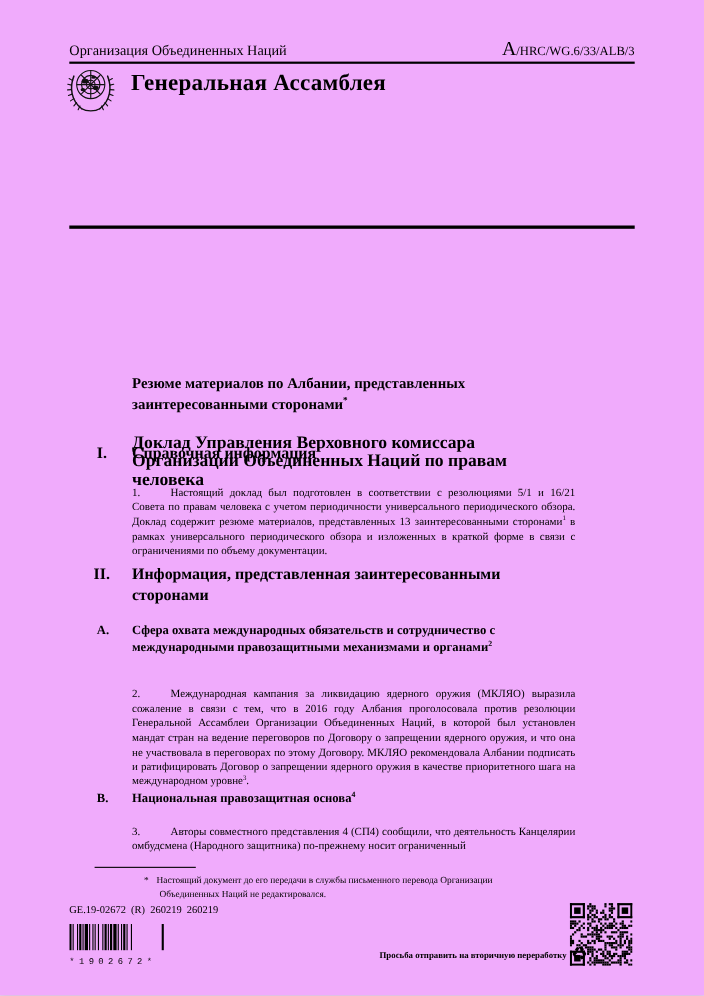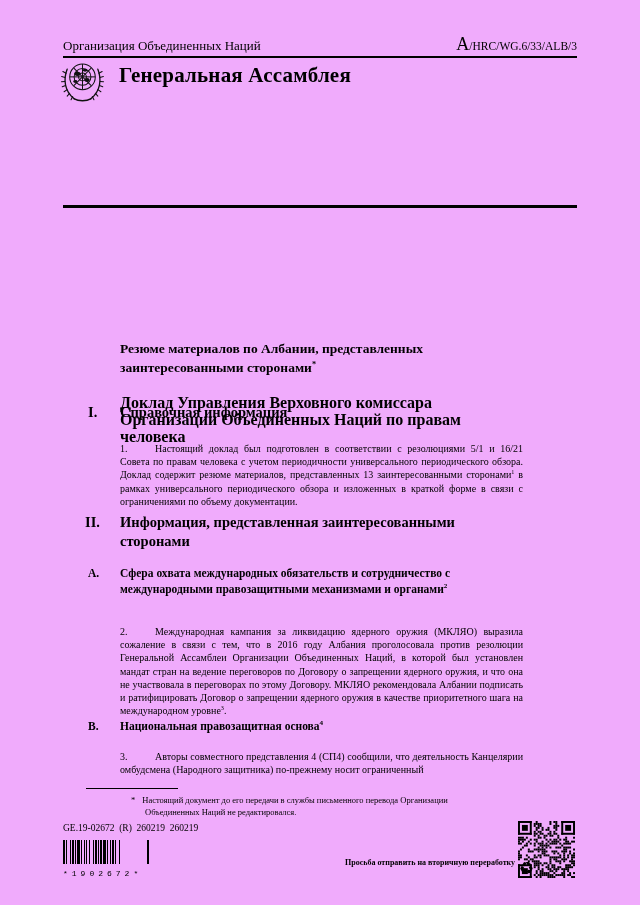--- a/index.html
+++ b/index.html
@@ -52,21 +52,21 @@
   .footnote { left:131px; top:794px; width:352px; font-size:8.5px; line-height:12px;
               padding-left:14px; text-indent:-14px; }
   .fn-mark { margin-right:7px; }
 
   
   .ge-line { left:63px; top:823px; font-size:9.5px; white-space:pre; }
   .barcode { left:63px; top:840px; width:88px; text-align:left; }
   .barcode-text { display:block; font-family:"Liberation Mono","DejaVu Sans Mono",monospace;
                   font-size:8px; letter-spacing:4px; margin-top:1px; }
   .recycle-line { left:345px; top:858px; font-size:8px; font-weight:bold;
-                  display:flex; align-items:flex-start; gap:4px; }
+                  display:flex; align-items:center; gap:4px; }
   .recycle-glyph { font-family:"DejaVu Sans",sans-serif; font-size:17px; font-weight:normal; }
   .qr { left:518px; top:821px; width:57px; height:57px; }
 </style>
 </head>
 <body>
 
 <div class="page">
 
   <div class="abs org-line">Организация Объединенных Наций</div>
   <div class="abs doc-symbol"><span class="sym-a">A</span><span>/HRC/WG.6/33/ALB/3</span></div>

